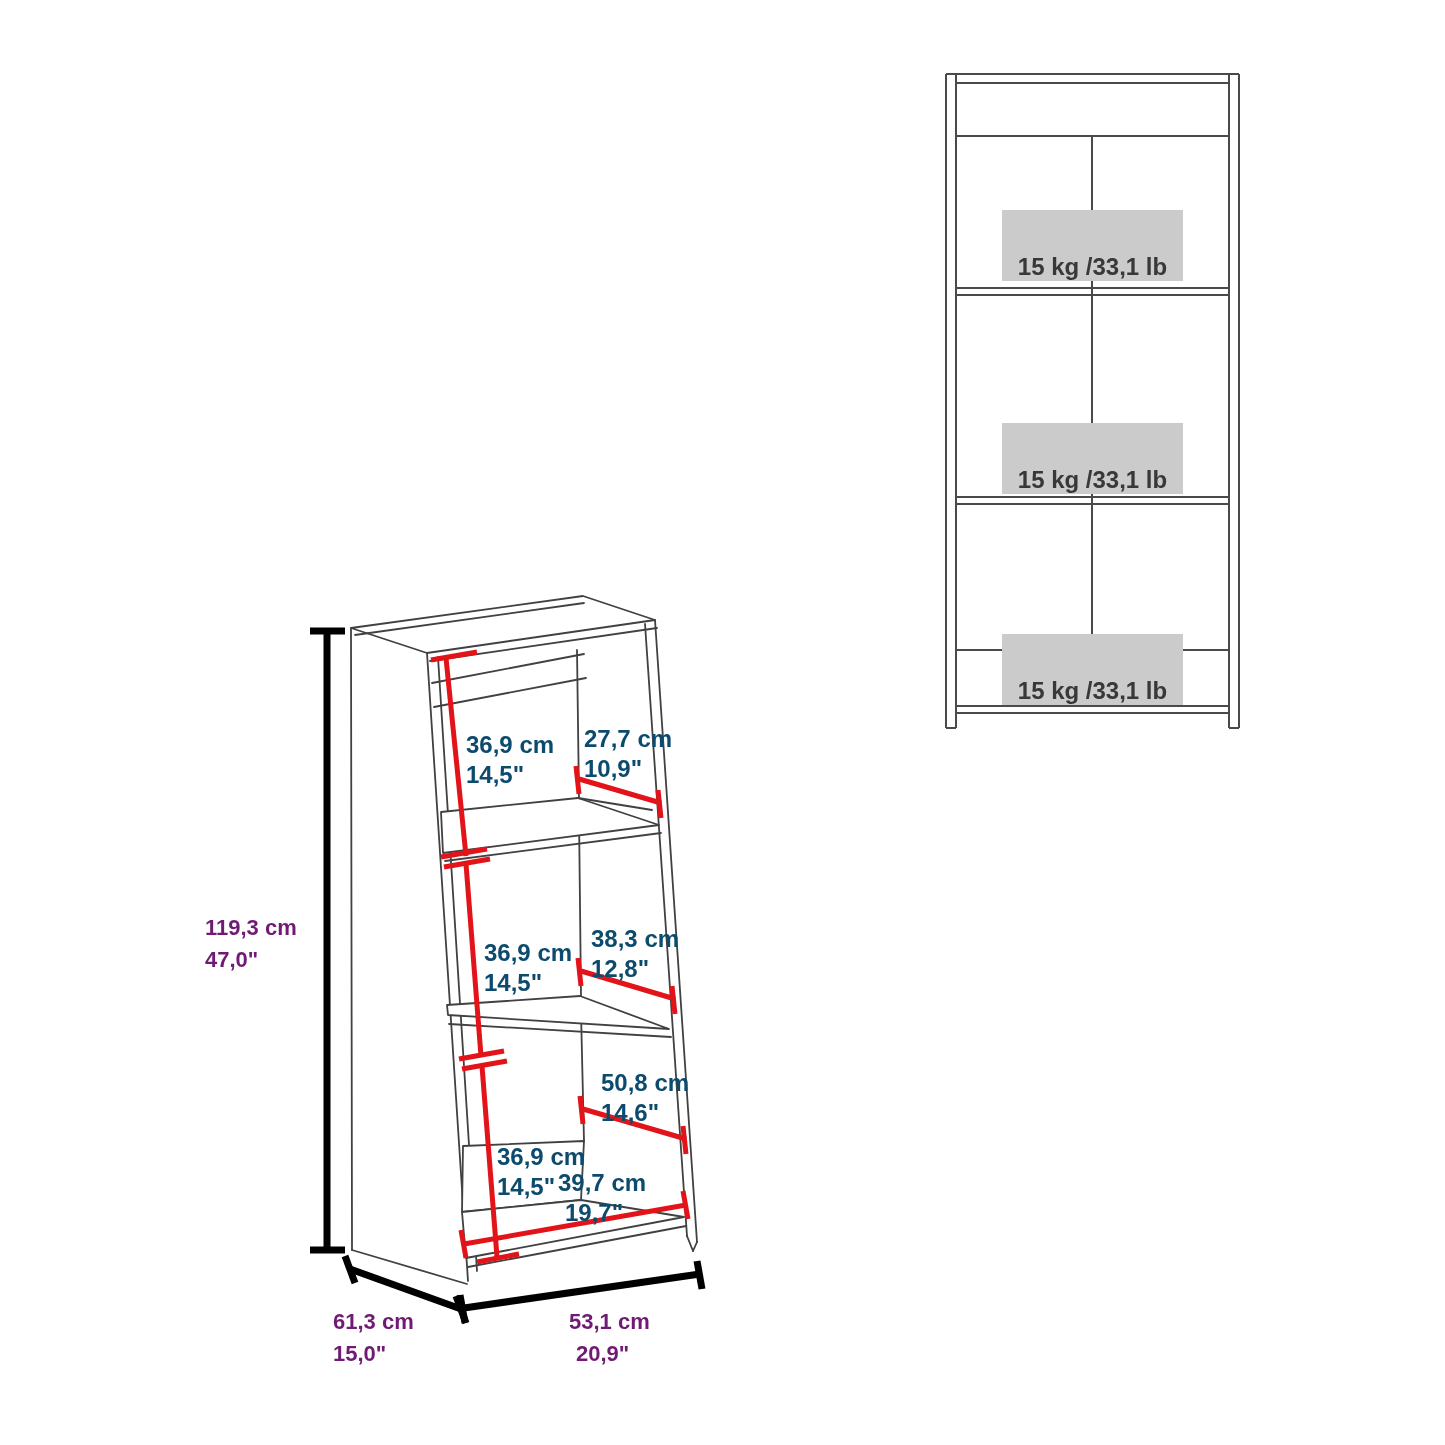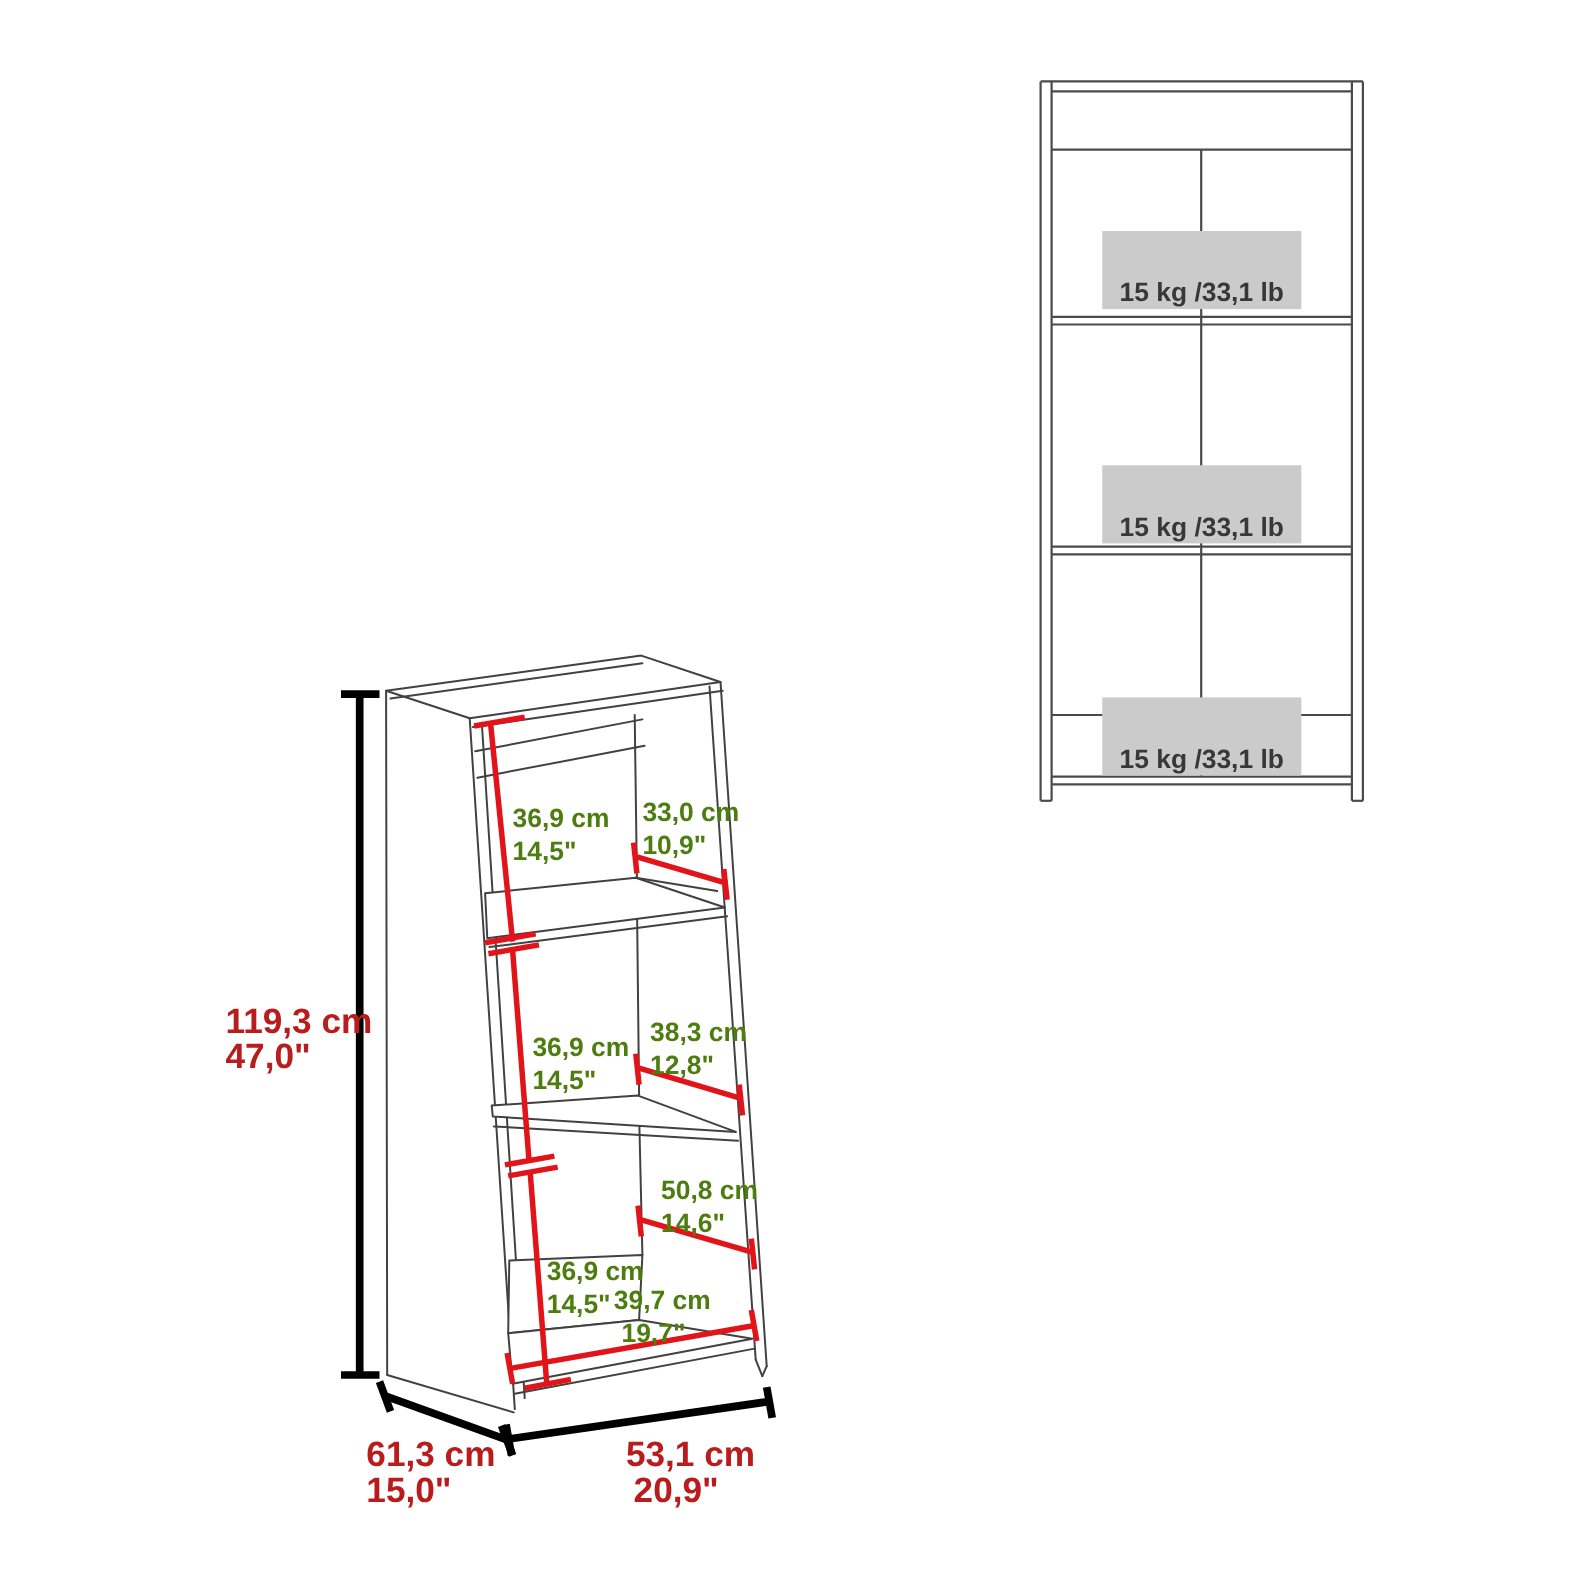--- a/index.html
+++ b/index.html
@@ -2,22 +2,22 @@
 <html><head>
 <meta charset="utf-8">
 <style>
   html,body{margin:0;padding:0;background:#fff;}
   .canvas{
     position:relative;width:1445px;height:1445px;background:#ffffff;overflow:hidden;
     font-family:"Liberation Sans", sans-serif;
   }
   svg.linework{position:absolute;left:0;top:0;}
   .lbl{position:absolute;white-space:nowrap;font-weight:600;}
-  .lbl-red{color:#4d7c0f;font-size:24px;line-height:30px;}
-  .lbl-black{color:#b91c1c;font-size:32px;line-height:32px;}
+  .lbl-red{color:#0c4a6e;font-size:24px;line-height:30px;}
+  .lbl-black{color:#701a75;font-size:22px;line-height:32px;}
   .cap-box{
     position:absolute;width:181px;height:71px;background:#cbcbcb;
     display:flex;align-items:flex-end;justify-content:center;
     color:#383838;font-size:24px;font-weight:600;
   }
 </style>
 </head>
 <body>
 
 <div class="canvas">
@@ -130,21 +130,21 @@
       <path d="M1092,136 L1092,706"></path>
     </g>
   </svg>
 
   <div class="lbl lbl-red" style="left:466px;top:730px">
     <div>36,9 cm</div>
     <div>14,5"</div>
   </div>
 
   <div class="lbl lbl-red" style="left:584px;top:724px">
-    <div>33,0 cm</div>
+    <div>27,7 cm</div>
     <div>10,9"</div>
   </div>
 
   <div class="lbl lbl-red" style="left:484px;top:938px">
     <div>36,9 cm</div>
     <div>14,5"</div>
   </div>
 
   <div class="lbl lbl-red" style="left:591px;top:924px">
     <div>38,3 cm</div>

